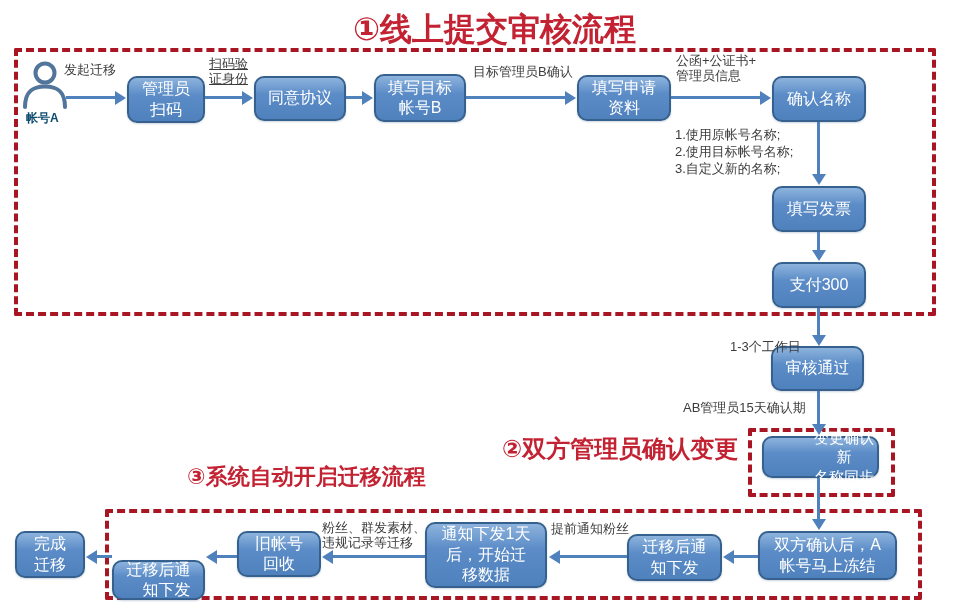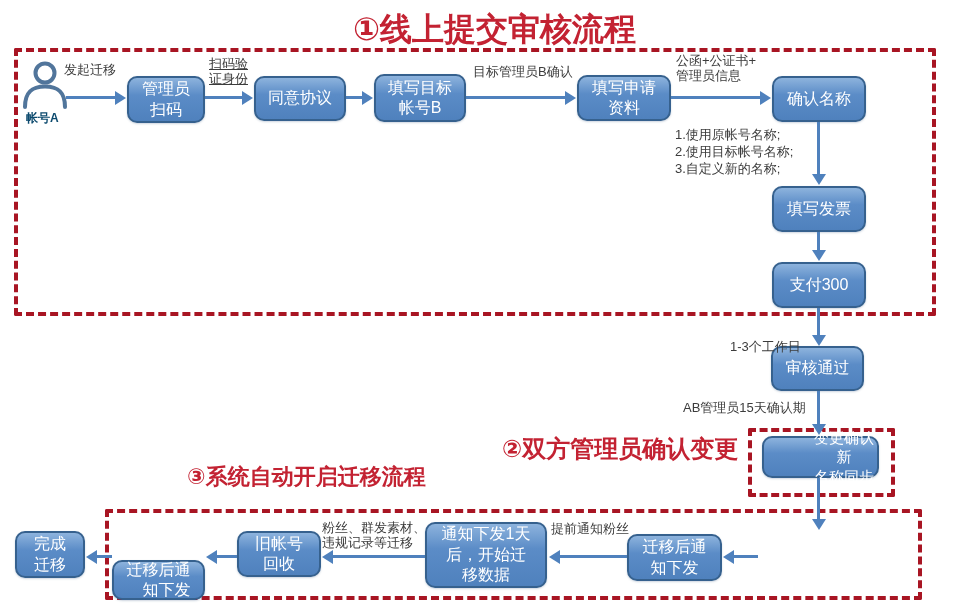--- a/index.html
+++ b/index.html
@@ -57,20 +57,22 @@
   <div class="node" style="left:577px;top:75px;width:94px;height:46px;">填写申请
 资料</div>
   <div class="node" style="left:772px;top:76px;width:94px;height:46px;">确认名称</div>
 
   <div class="node" style="left:772px;top:186px;width:94px;height:46px;">填写发票</div>
   <div class="node" style="left:772px;top:262px;width:94px;height:46px;">支付300</div>
   <div class="node" style="left:771px;top:346px;width:93px;height:45px;">审核通过</div>
   <div class="node" style="left:762px;top:436px;width:117px;height:42px;font-size:15px;padding-left:47px;">变更确认新
 名称同步</div>
 
+  <div class="node" style="left:758px;top:531px;width:139px;height:49px;">双方确认后，A
+帐号马上冻结</div>
   <div class="node" style="left:627px;top:534px;width:95px;height:47px;">迁移后通
 知下发</div>
   <div class="node" style="left:425px;top:522px;width:122px;height:66px;">通知下发1天
 后，开始迁
 移数据</div>
   <div class="node" style="left:237px;top:531px;width:84px;height:46px;">旧帐号
 回收</div>
   <div class="node" style="left:112px;top:560px;width:93px;height:40px;text-align:right;">迁移后通
 知下发</div>
   <div class="node" style="left:15px;top:531px;width:70px;height:47px;">完成

